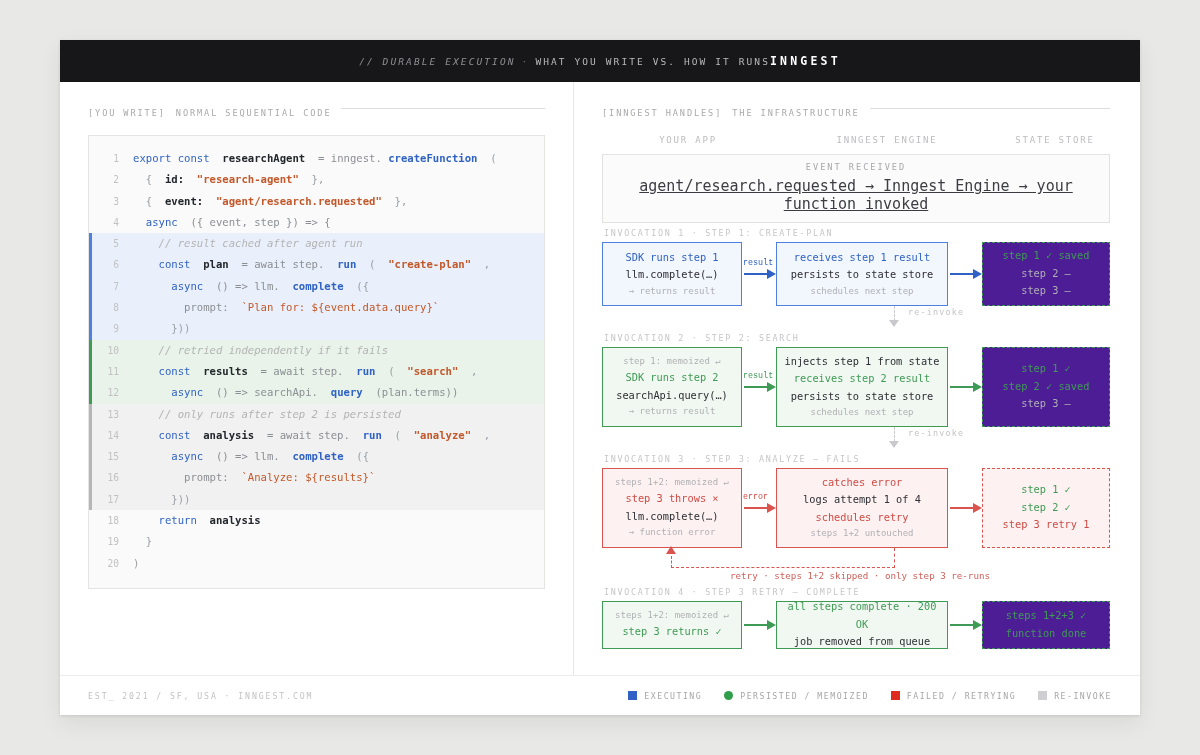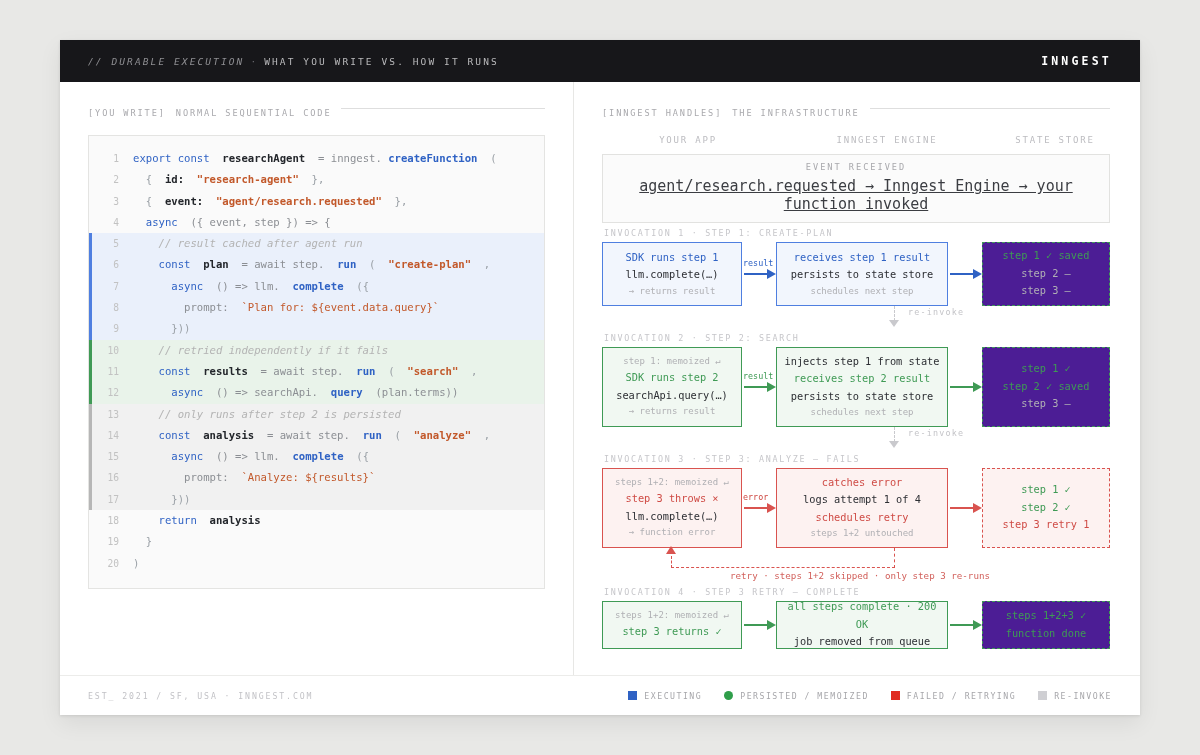--- a/index.html
+++ b/index.html
@@ -16,21 +16,21 @@
     left: 60px; top: 40px;
     width: 1080px; height: 675px;
     background: #ffffff;
     box-shadow: 0 1px 3px rgba(0,0,0,.10), 0 8px 22px rgba(0,0,0,.07);
   }
 
   
   .topbar {
     height: 42px;
     background: #17171a;
-    display: flex; align-items: center; justify-content: space-between;
+    display: flex; align-items: center; justify-content: center;
     padding: 0 28px;
   }
   .topbar-left {
     color: #b9b9bb;
     font-size: 9.5px;
     letter-spacing: 2.1px;
   }
   .topbar-left .slash { font-style: italic; color: #8f8f93; }
   .topbar-left .dot { color: #6b6b70; padding: 0 6px; }
   .brand {
@@ -104,21 +104,21 @@
 
   .inv-label {
     font-size: 8.4px; letter-spacing: 1.7px; color: #c6c6ca;
     margin: 5px 0 4px 2px;
   }
 
   .row { display: flex; align-items: stretch; position: relative; }
   .col-a { width: 140px; }
   .col-b { width: 172px; }
   .col-c { width: 128px; }
-  .gap   { width: 34px; position: relative; flex: none; }
+  .gap   { width: 34px; position: relative; flex: none; font-family: Liberation Mono, monospace; }
 
   .box {
     border: 1px solid #ccc; padding: 8px 6px 9px 6px;
     text-align: center; height: 100%;
     display: flex; flex-direction: column; justify-content: center;
   }
   .box .l1, .box .l2, .box .l3 { line-height: 17.5px; }
   .box .l1 { font-size: 10.3px; }
   .box .l2 { font-size: 10.3px; }
   .box .l3 { font-size: 9px; color: #b0b0b4; line-height: 15px; }

